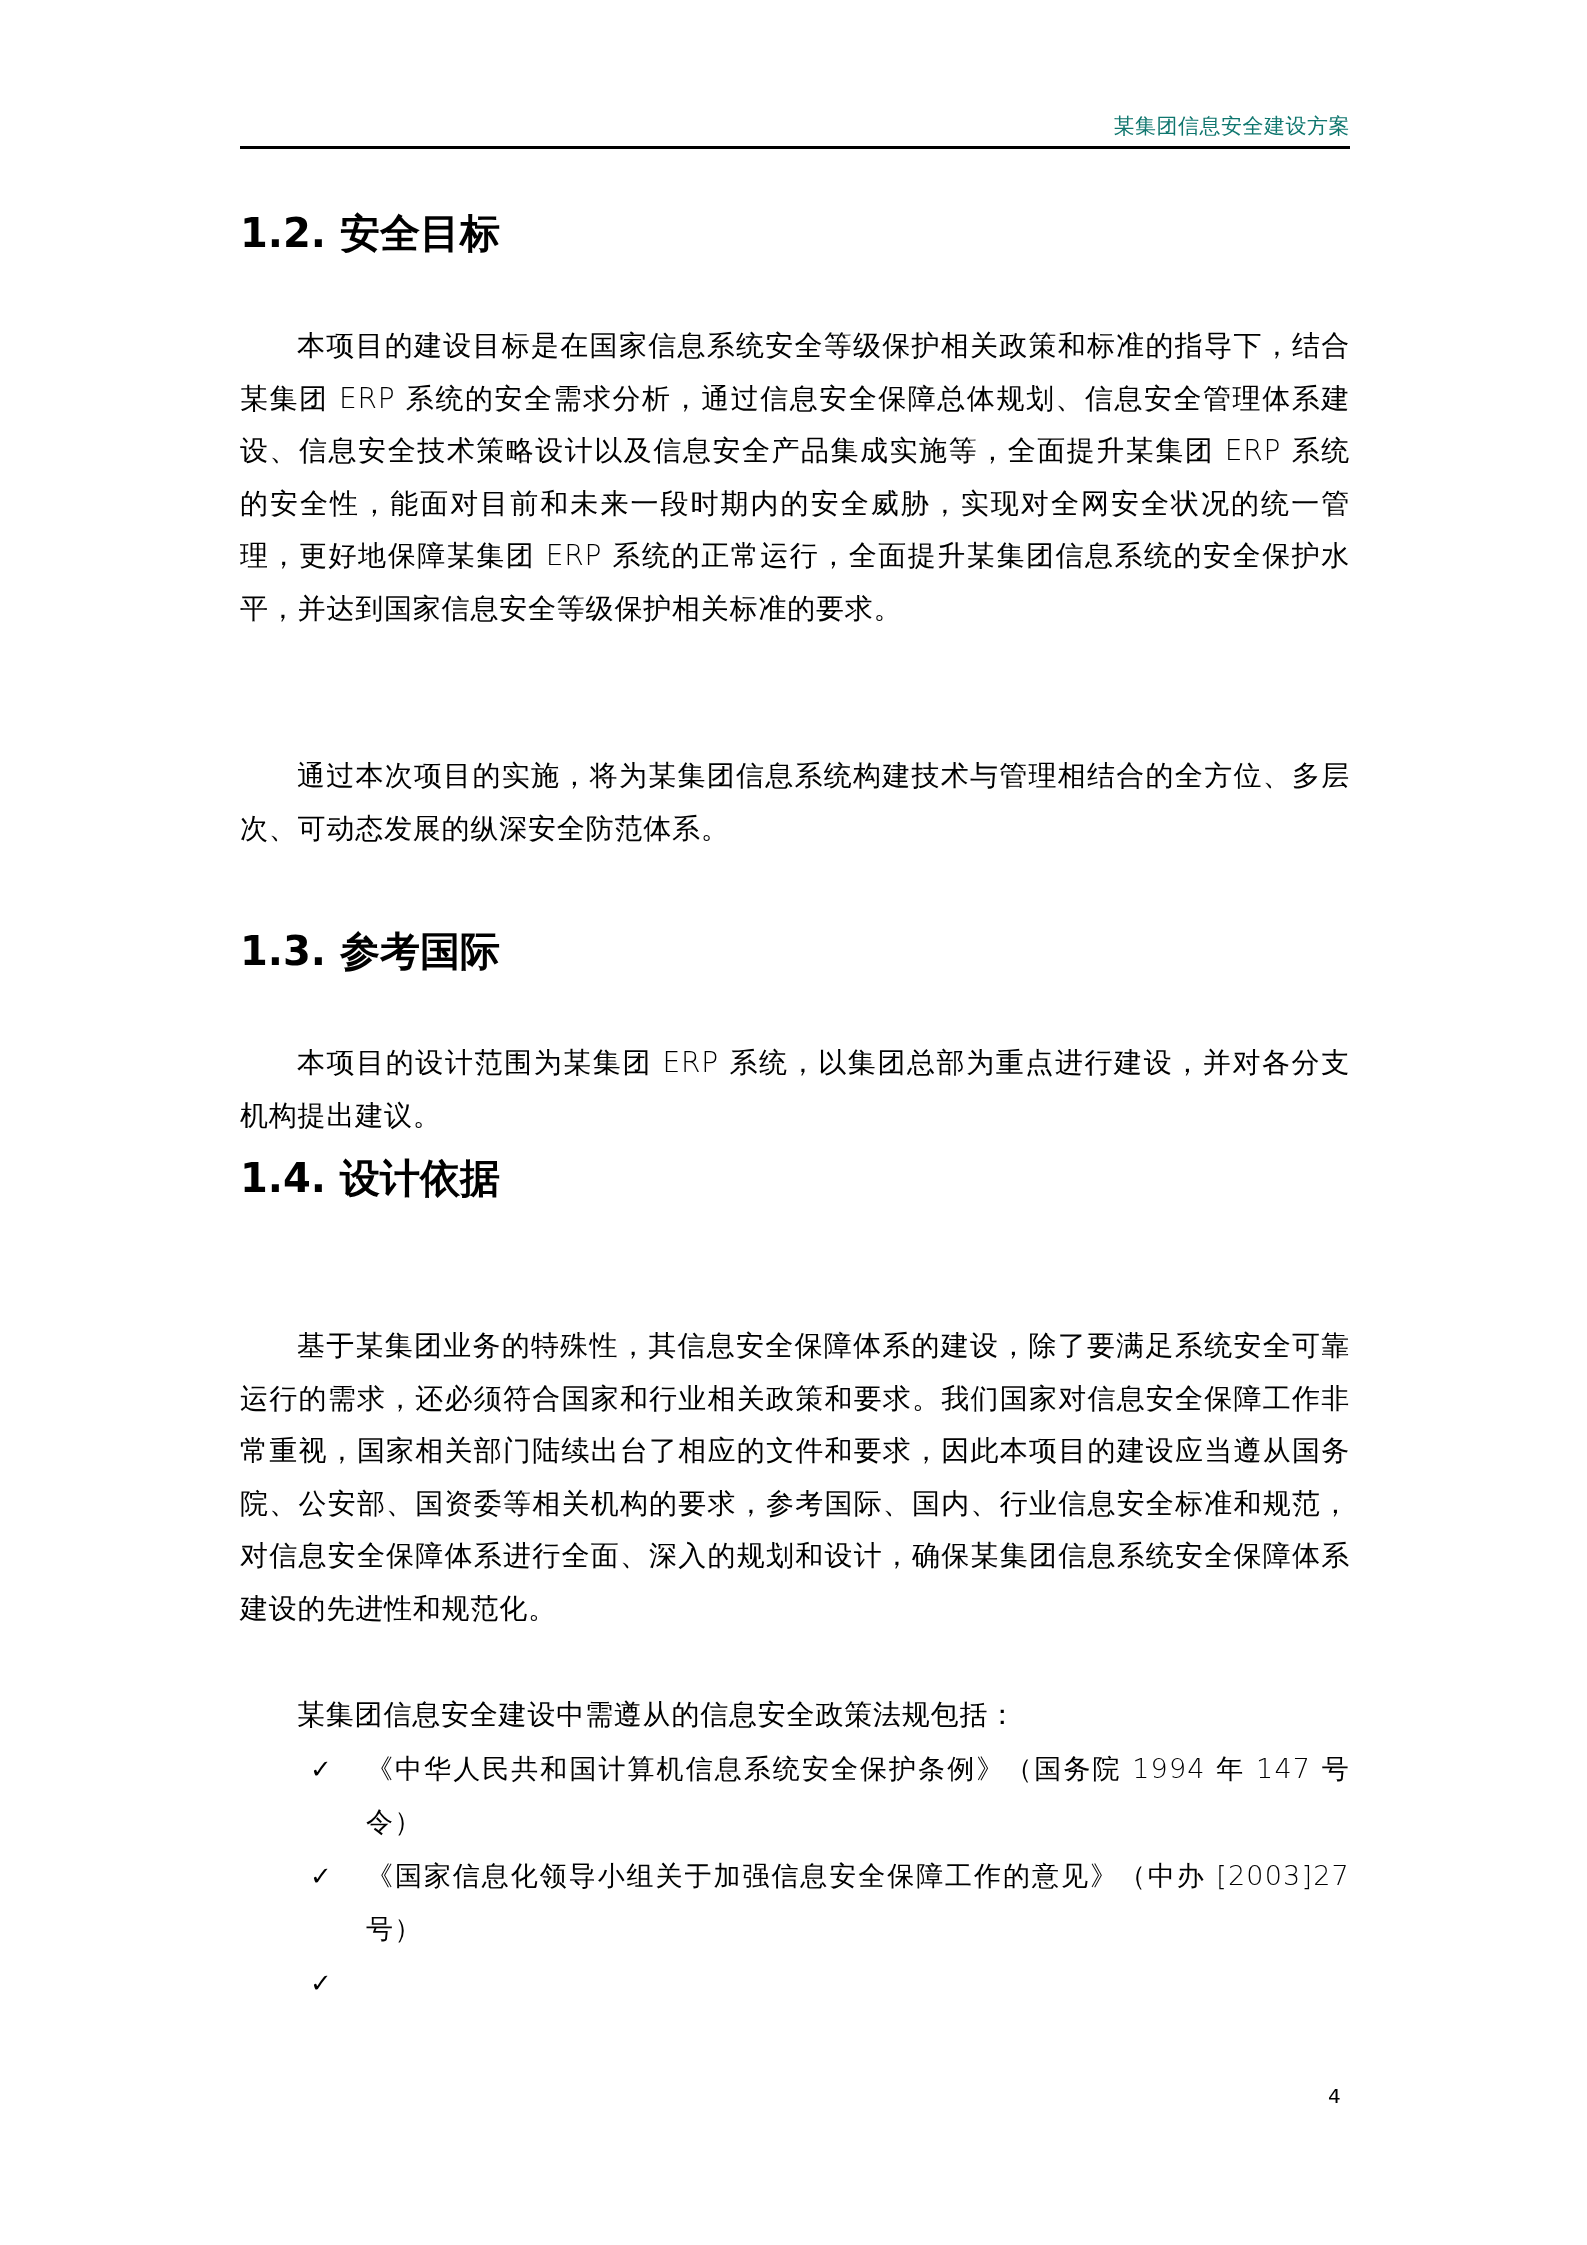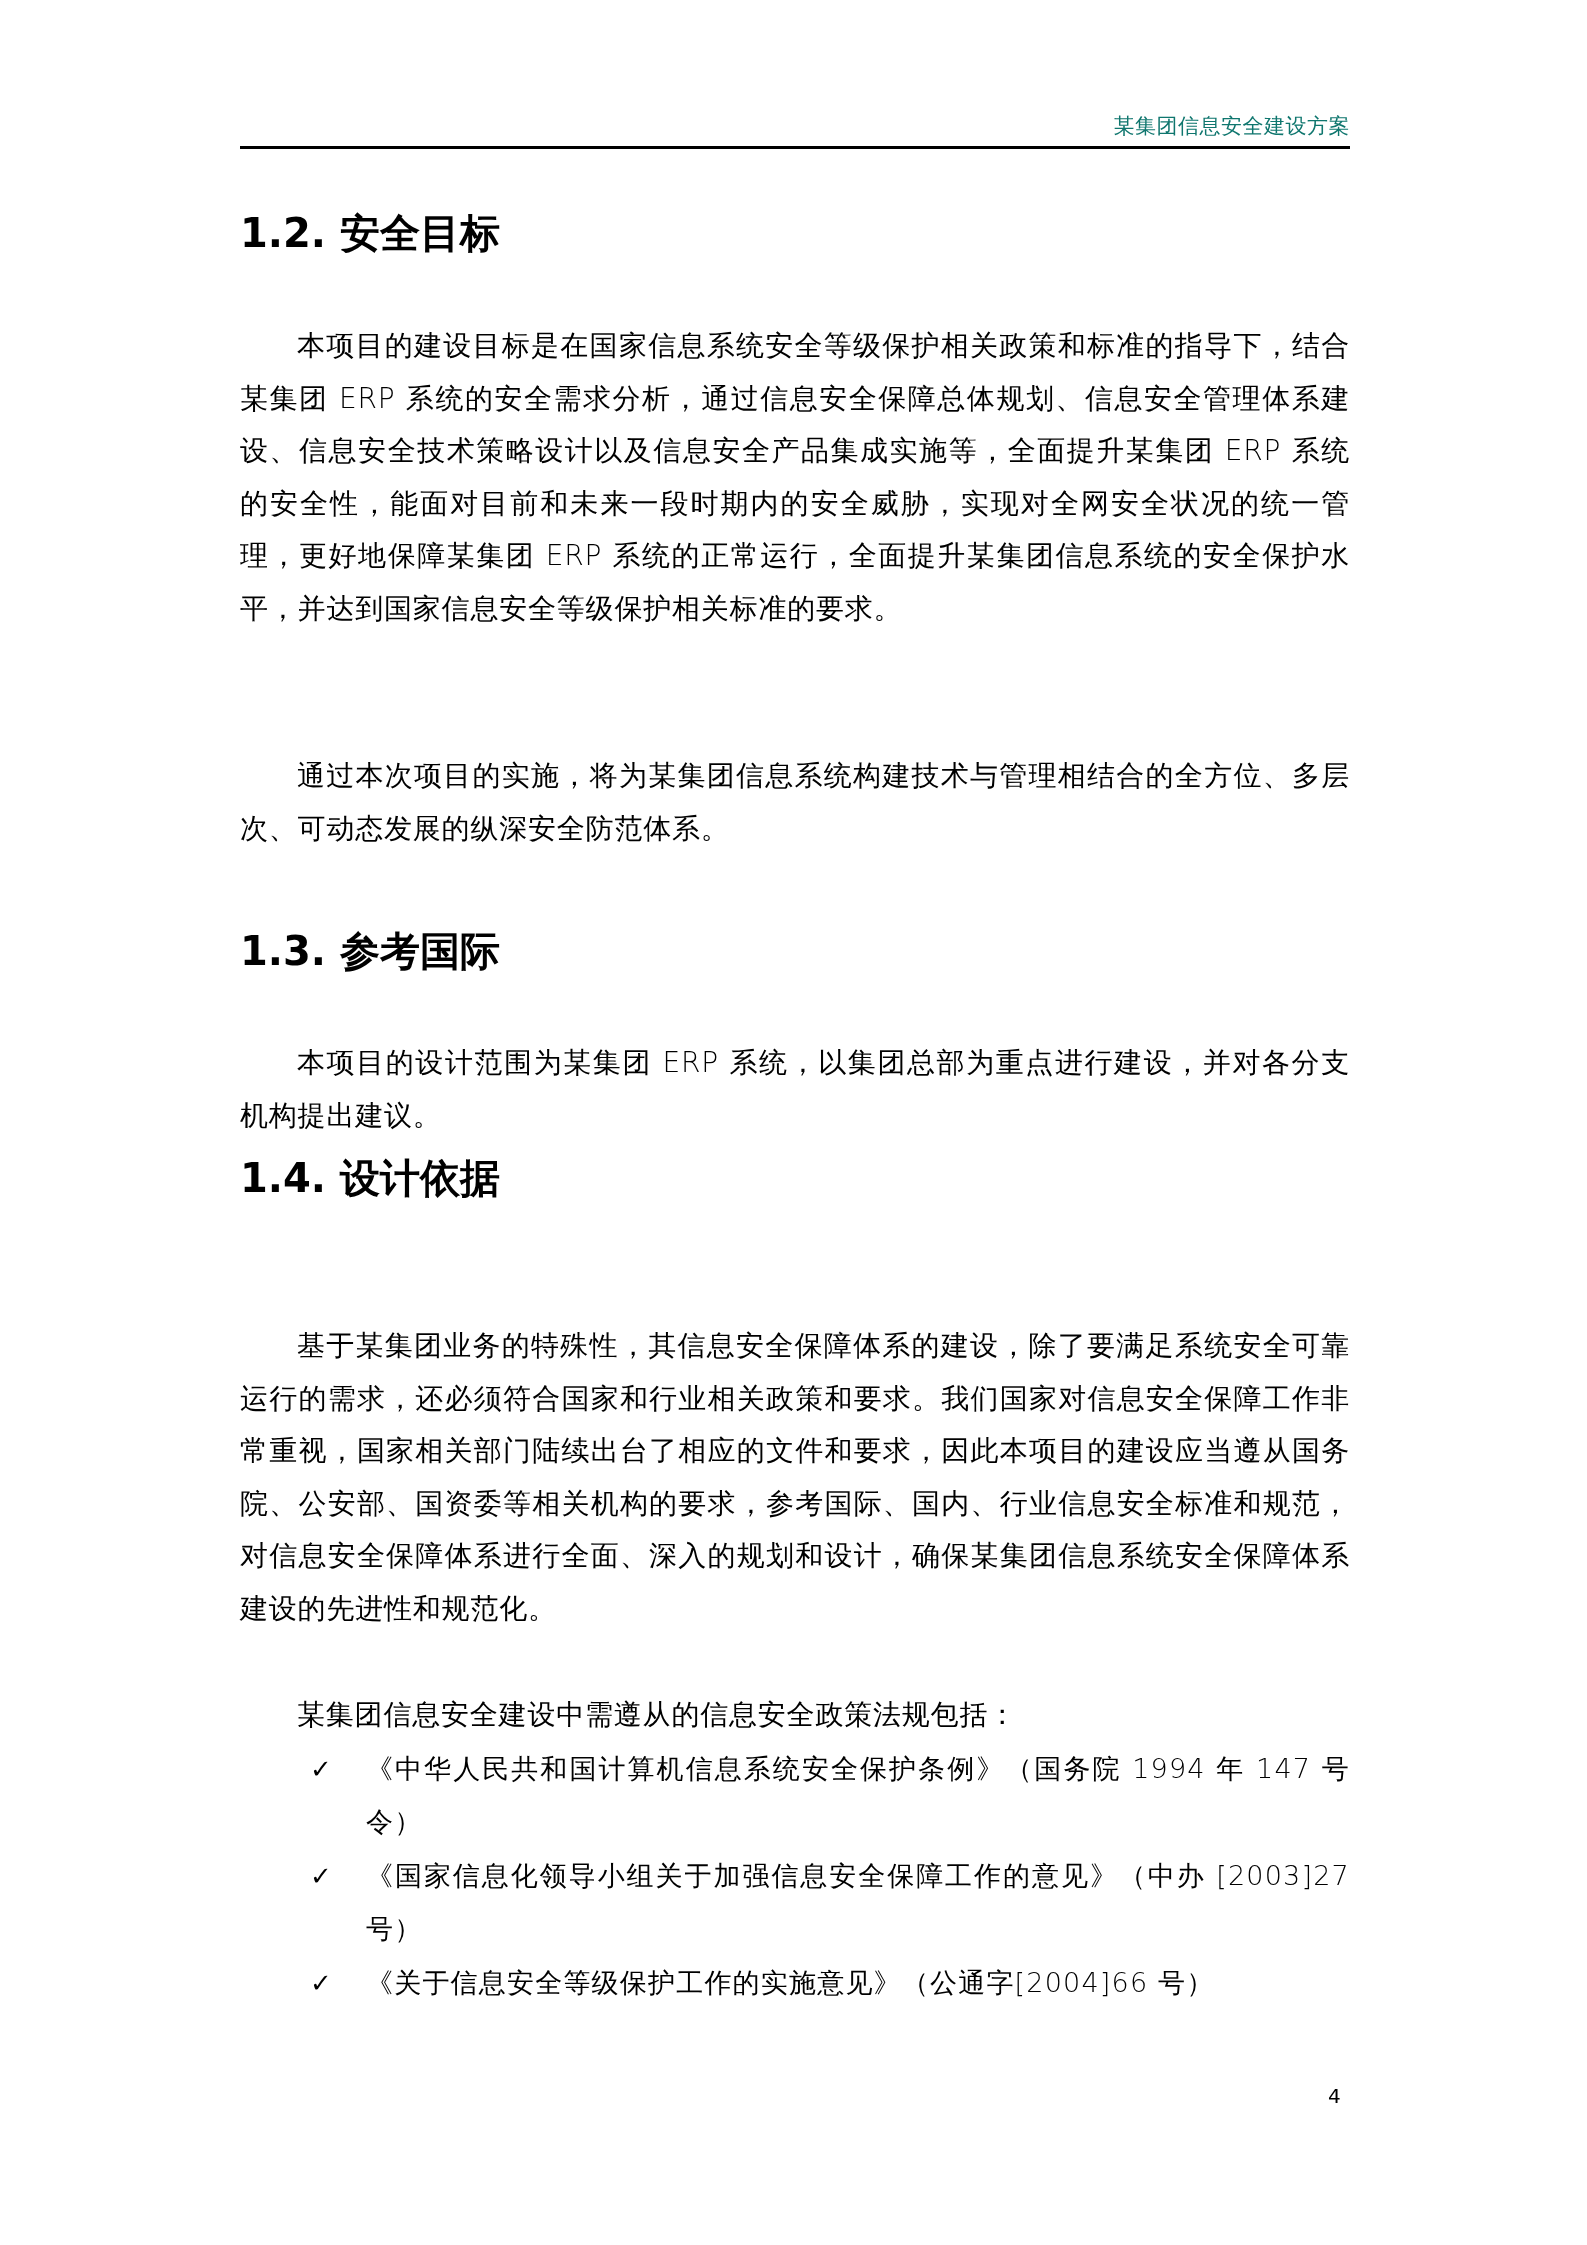--- a/index.html
+++ b/index.html
@@ -130,19 +130,18 @@
     <li class="list-item">
       <span class="check-icon">✓</span>
       <span>《中华人民共和国计算机信息系统安全保护条例》（国务院 1994 年 147 号令）</span>
     </li>
     <li class="list-item">
       <span class="check-icon">✓</span>
       <span>《国家信息化领导小组关于加强信息安全保障工作的意见》（中办 [2003]27 号）</span>
     </li>
     <li class="list-item">
       <span class="check-icon">✓</span>
-      <span>《关于信息安全等级保护工作的实施意见》（公通字[2004]66 号）</span>
     </li>
   </ul>
 
 </div>
 
 <div class="page-number">4</div>
 
 </body></html>

